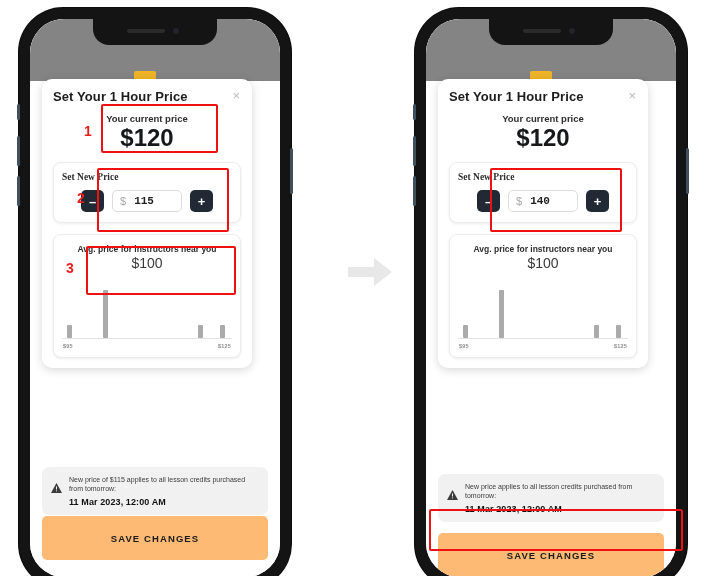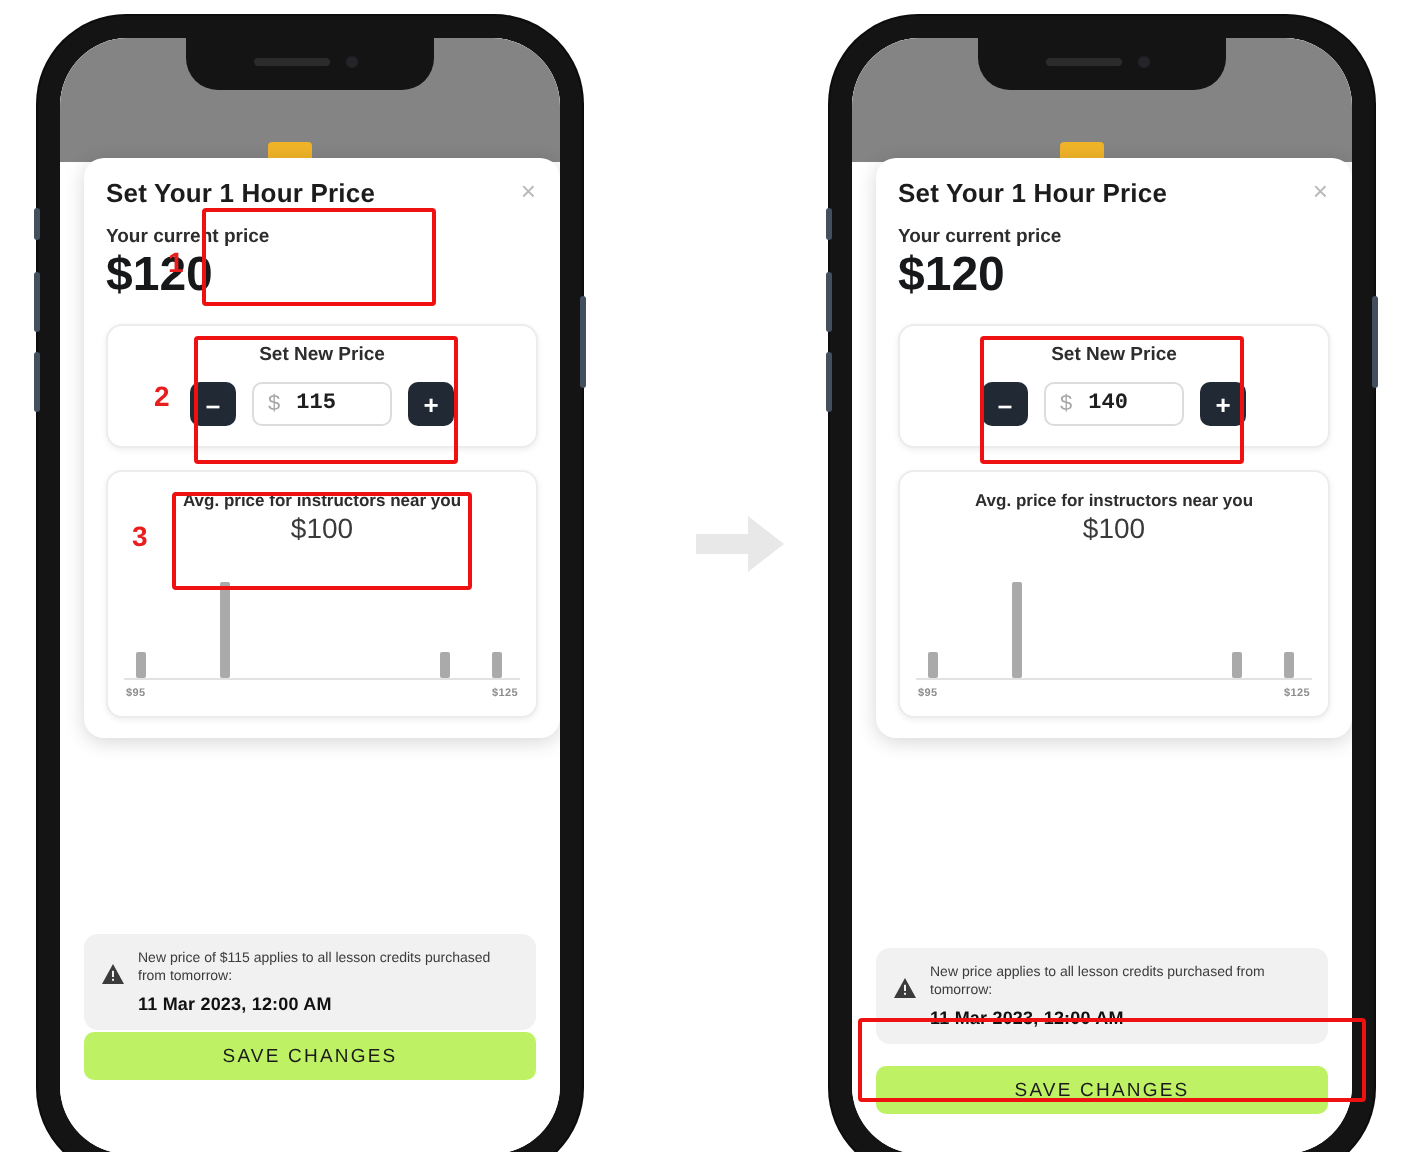--- a/index.html
+++ b/index.html
@@ -72,54 +72,54 @@
   }
   .dim-top{top:0;height:62px;}
   .yellow-strip{
     position:absolute;left:104px;top:52px;width:22px;height:10px;
     background:#f0b429;border-radius:2px;
   }
 
   
   .modal{
     position:absolute;
-    left:12px;right:0;
+    left:12px;right:28px;
     background:#ffffff;
     border-radius:10px;
     box-shadow:0 2px 10px rgba(0,0,0,.16);
     padding:10px 11px 10px 11px;
     box-sizing:border-box;
   }
   .modal-head{
     display:flex;align-items:flex-start;justify-content:space-between;
   }
   .modal-title{
     font-size:13px;font-weight:bold;color:#1c1c1c;letter-spacing:.1px;
   }
   .close-x{
     font-size:13px;color:#b9b9b9;line-height:1;cursor:pointer;
     padding:0 1px;
   }
 
   .current-price-block{
-    text-align:left;margin-top:9px;
+    text-align:center;margin-top:9px;
   }
   .cp-label{font-size:9.5px;font-weight:bold;color:#2d2d2d;}
   .cp-value{font-size:24px;font-weight:bold;color:#16181a;line-height:1.1;margin-top:1px;}
 
   .card{
     background:#ffffff;
     border:1px solid #ececec;
     border-radius:8px;
     box-shadow:0 1px 3px rgba(0,0,0,.07);
     margin-top:11px;
     padding:9px 8px 10px 8px;
     box-sizing:border-box;
   }
-  .snp-label{font-size:9.5px;font-weight:bold;color:#2d2d2d;text-align:center;}
+  .snp-label{font-size:9.5px;font-weight:bold;color:#2d2d2d;font-family:Liberation Serif, serif;}
   .stepper{
     display:flex;align-items:center;justify-content:center;
     gap:8px;margin-top:8px;
   }
   .step-btn{
     width:23px;height:22px;border-radius:5px;
     background:#212934;color:#ffffff;
     display:flex;align-items:center;justify-content:center;
     font-size:13px;font-weight:bold;line-height:1;cursor:pointer;
     border:none;
@@ -165,23 +165,23 @@
     display:flex;align-items:flex-start;gap:7px;
     padding:8px 9px;box-sizing:border-box;
   }
   .warn-icon{flex:0 0 auto;margin-top:4px;}
   .notice-txt{font-size:7px;color:#3b3b3b;line-height:1.35;}
   .notice-date{font-size:9px;font-weight:bold;color:#111;margin-top:3px;letter-spacing:.1px;}
 
   
   .save-btn{
     position:absolute;left:12px;right:12px;
-    height:24px;background:#bef264;border-radius:5px;
+    height:44px;background:#fdba74;border-radius:5px;
     display:flex;align-items:center;justify-content:center;
-    font-size:9.5px;font-weight:normal;color:#1b1b1b;letter-spacing:1.1px;
+    font-size:9.5px;font-weight:bold;color:#1b1b1b;letter-spacing:1.1px;
     cursor:pointer;border:none;
   }
 
   
   .anno-box{
     position:absolute;border:2.5px solid #ef1111;border-radius:2px;
     pointer-events:none;z-index:60;
   }
   .anno-num{
     position:absolute;color:#e81d1d;font-weight:bold;font-size:14px;

